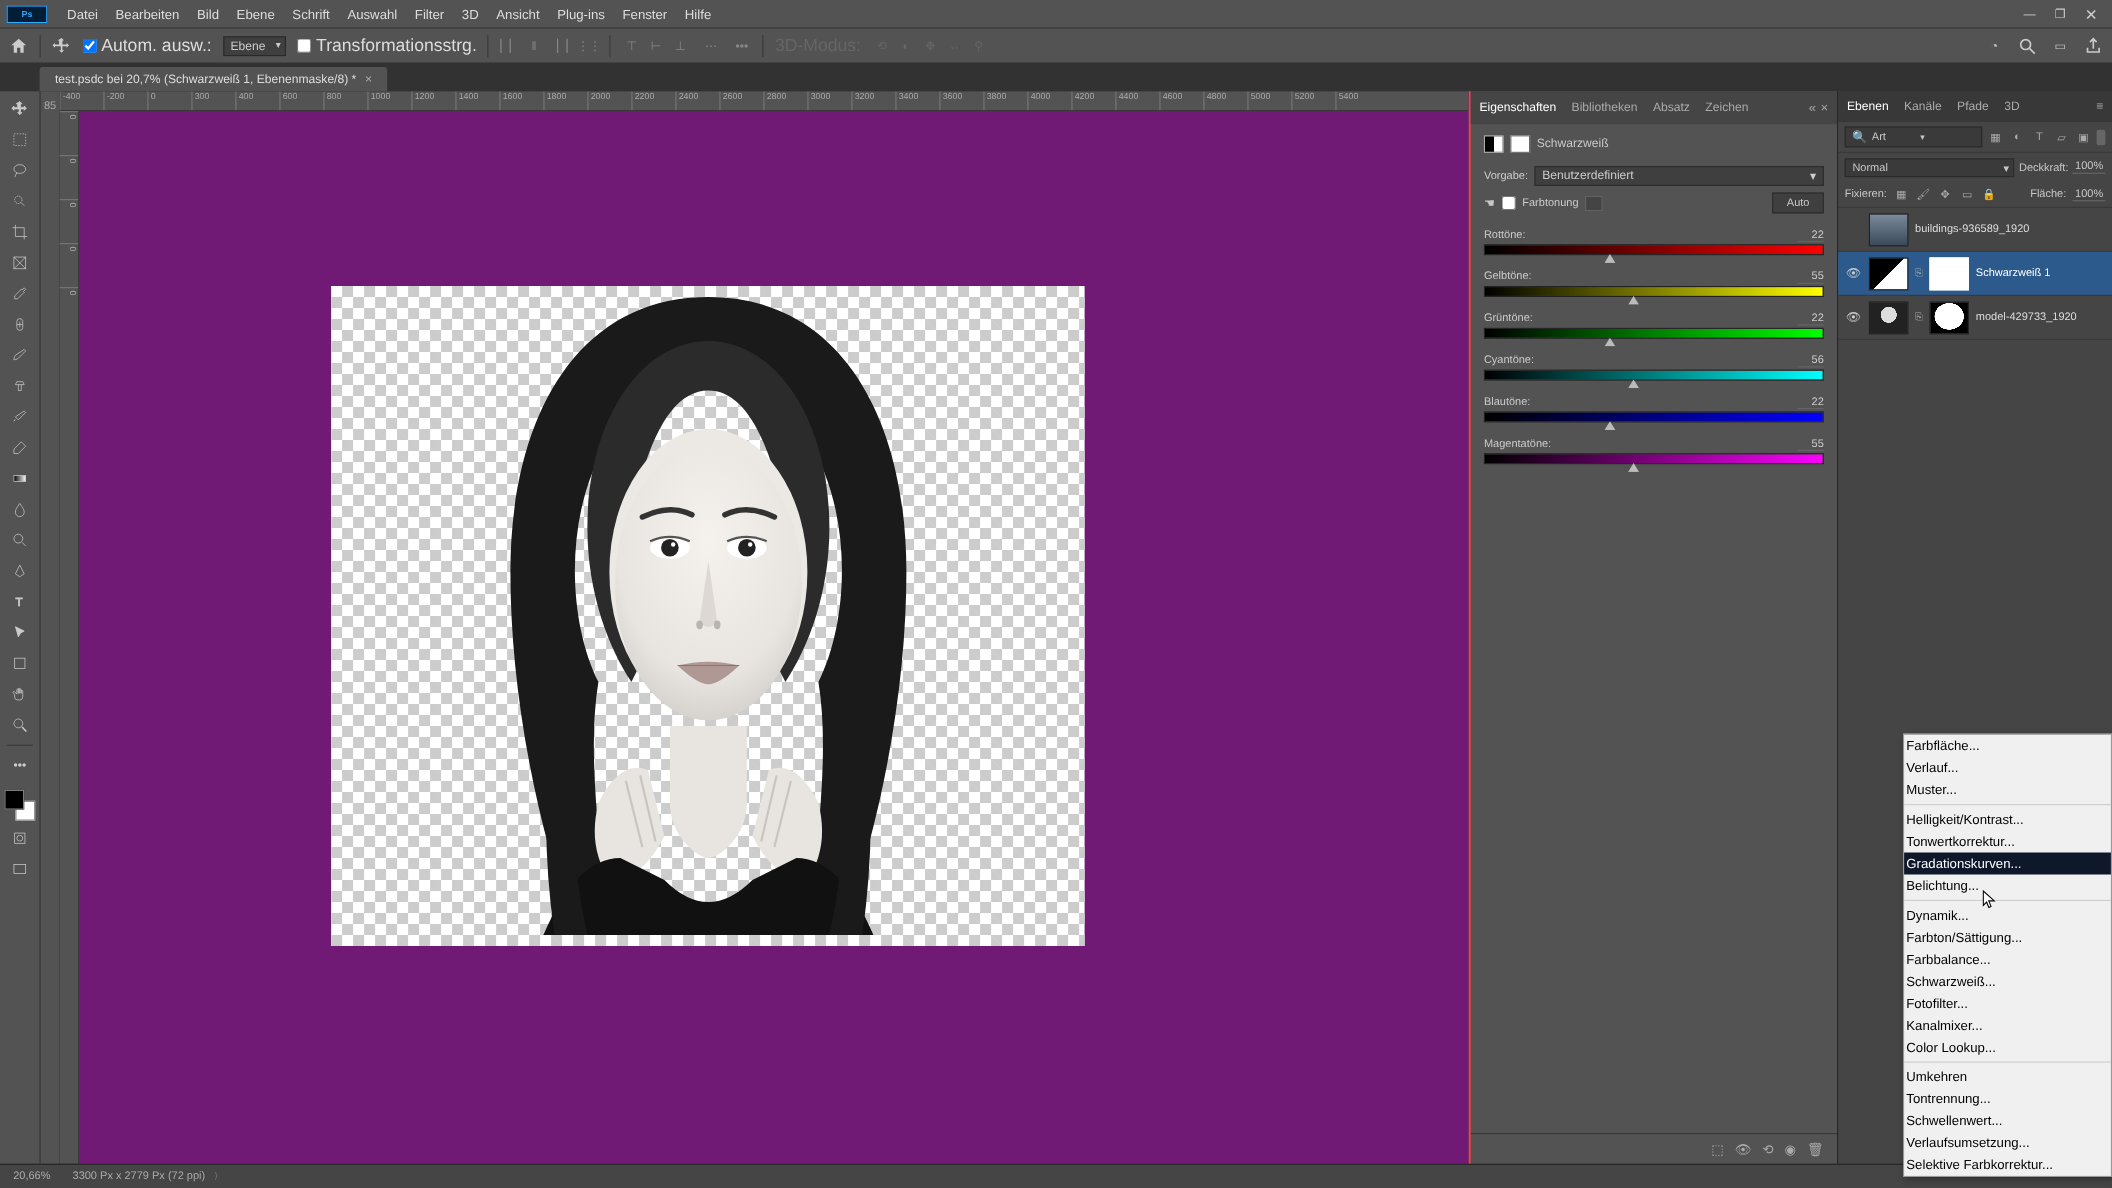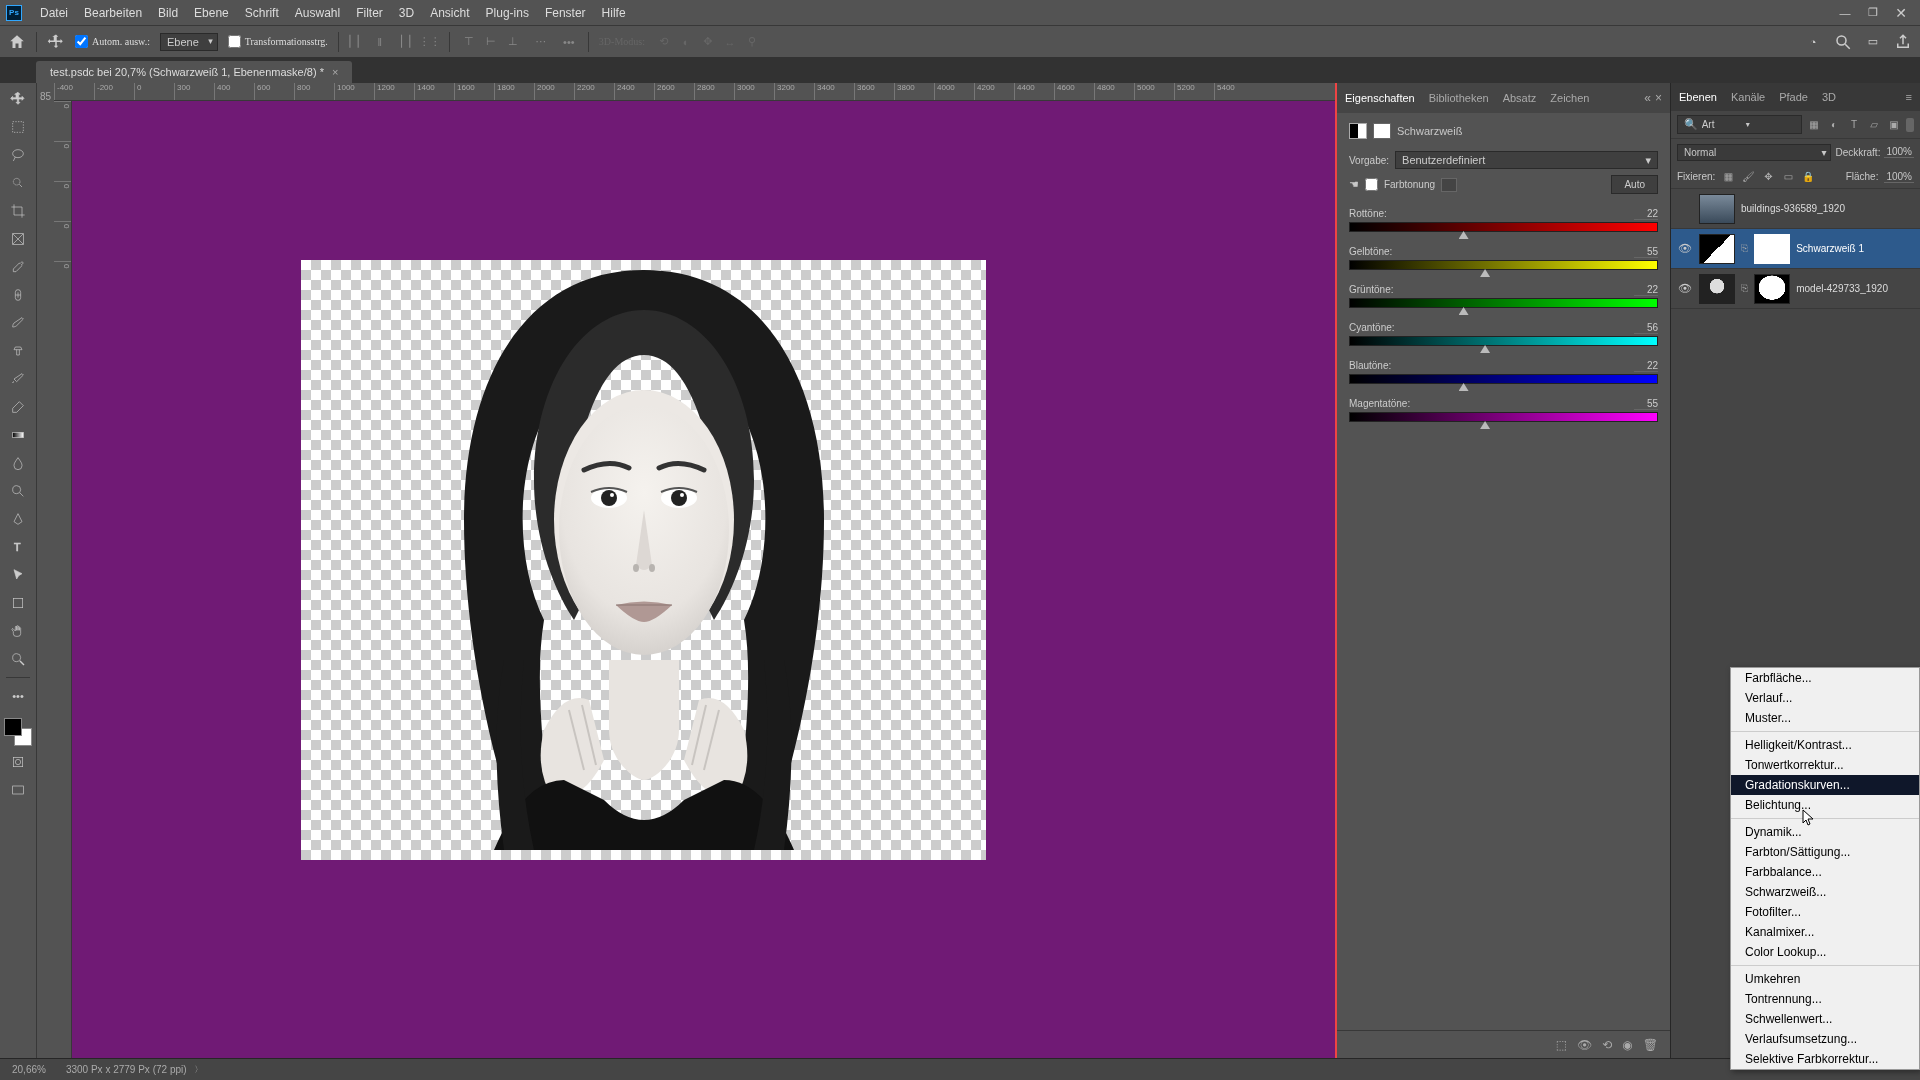--- a/index.html
+++ b/index.html
@@ -1,29 +1,29 @@
 <!DOCTYPE html>
 <html><head>
 <meta charset="utf-8">
 <style>
 * { margin: 0; padding: 0; box-sizing: border-box; font-family: "Segoe UI", Tahoma, sans-serif; }
 body { background: #323232; color: #c8c8c8; font-size: 11px; overflow: hidden; width: 1920px; height: 1080px; position: relative; }
 
 
 .titlebar { height: 25px; background: #535353; display: flex; align-items: center; padding: 0 6px; }
-.titlebar .ps-icon { width: 16px; height: 16px; background: #001e36; border: 1px solid #31a8ff; font-size: 8px; color: #31a8ff; display: flex; align-items: center; justify-content: center; font-weight: bold; margin-right: 10px; }
+.titlebar .ps-icon { width: 37px; height: 16px; background: #001e36; border: 1px solid #31a8ff; font-size: 8px; color: #31a8ff; display: flex; align-items: center; justify-content: center; font-weight: bold; margin-right: 10px; }
 .menu-item { padding: 4px 8px; cursor: pointer; color: #ddd; font-size: 12px; }
 .window-controls { margin-left: auto; display: flex; gap: 2px; }
 .window-controls div { width: 26px; height: 20px; display: flex; align-items: center; justify-content: center; cursor: pointer; color: #ccc; font-size: 11px; }
 .window-controls .close { font-size: 14px; }
 
 
 .optionsbar { height: 32px; background: #535353; border-top: 1px solid #383838; display: flex; align-items: center; padding: 0 8px; gap: 10px; }
 .opt-icon { width: 18px; height: 18px; display: flex; align-items: center; justify-content: center; color: #ccc; cursor: pointer; }
-.opt-label { font-size: 10px; color: #ddd; font-family: Liberation Serif, serif; }
+.opt-label { font-size: 16px; color: #ddd; }
 .opt-check { display: flex; align-items: center; gap: 4px; }
 .opt-select { background: #3f3f3f; border: 1px solid #2a2a2a; color: #ccc; font-size: 11px; padding: 2px 18px 2px 6px; position: relative; }
 .opt-select::after { content: "▾"; position: absolute; right: 4px; font-size: 9px; }
 .opt-sep { width: 1px; height: 20px; background: #383838; }
 .align-grp { display: flex; gap: 4px; }
 .align-btn { width: 18px; height: 18px; display: flex; align-items: center; justify-content: center; color: #888; }
 .disabled { color: #666; }
 .optionsbar-right { margin-left: auto; display: flex; gap: 12px; }
 
 
@@ -118,21 +118,21 @@
 .layer-row.selected { background: #2d5a8c; }
 .eye { width: 16px; text-align: center; color: #ccc; cursor: pointer; }
 .layer-thumb { width: 36px; height: 30px; background: #888; border: 1px solid #222; }
 .layer-mask { width: 36px; height: 30px; background: #fff; border: 1px solid #222; }
 .layer-link { font-size: 9px; color: #aaa; }
 .layer-name { font-size: 10px; color: #ddd; }
 .layer-row.selected .layer-name { color: #fff; }
 
 
 .context-menu { position: absolute; right: 0; bottom: 10px; width: 190px; background: #f0f0f0; border: 1px solid #999; box-shadow: 2px 2px 6px rgba(0,0,0,0.4); z-index: 100; color: #000; }
-.ctx-item { padding: 3px 14px; font-size: 12px; cursor: pointer; }
+.ctx-item { padding: 3px 2px; font-size: 12px; cursor: pointer; }
 .ctx-item.highlighted { background: #0f172a; color: #fff; }
 .ctx-sep { height: 1px; background: #ccc; margin: 3px 0; }
 .cursor-arrow { position: absolute; width: 14px; height: 18px; z-index: 101; }
 
 
 .statusbar { position: absolute; bottom: 0; left: 0; right: 0; height: 22px; background: #454545; display: flex; align-items: center; padding: 0 12px; gap: 20px; font-size: 10px; color: #aaa; border-top: 1px solid #262626; }
 .statusbar .sb-item { display: flex; align-items: center; gap: 8px; }
 .statusbar .chev { font-size: 8px; }
 </style>
 </head>

